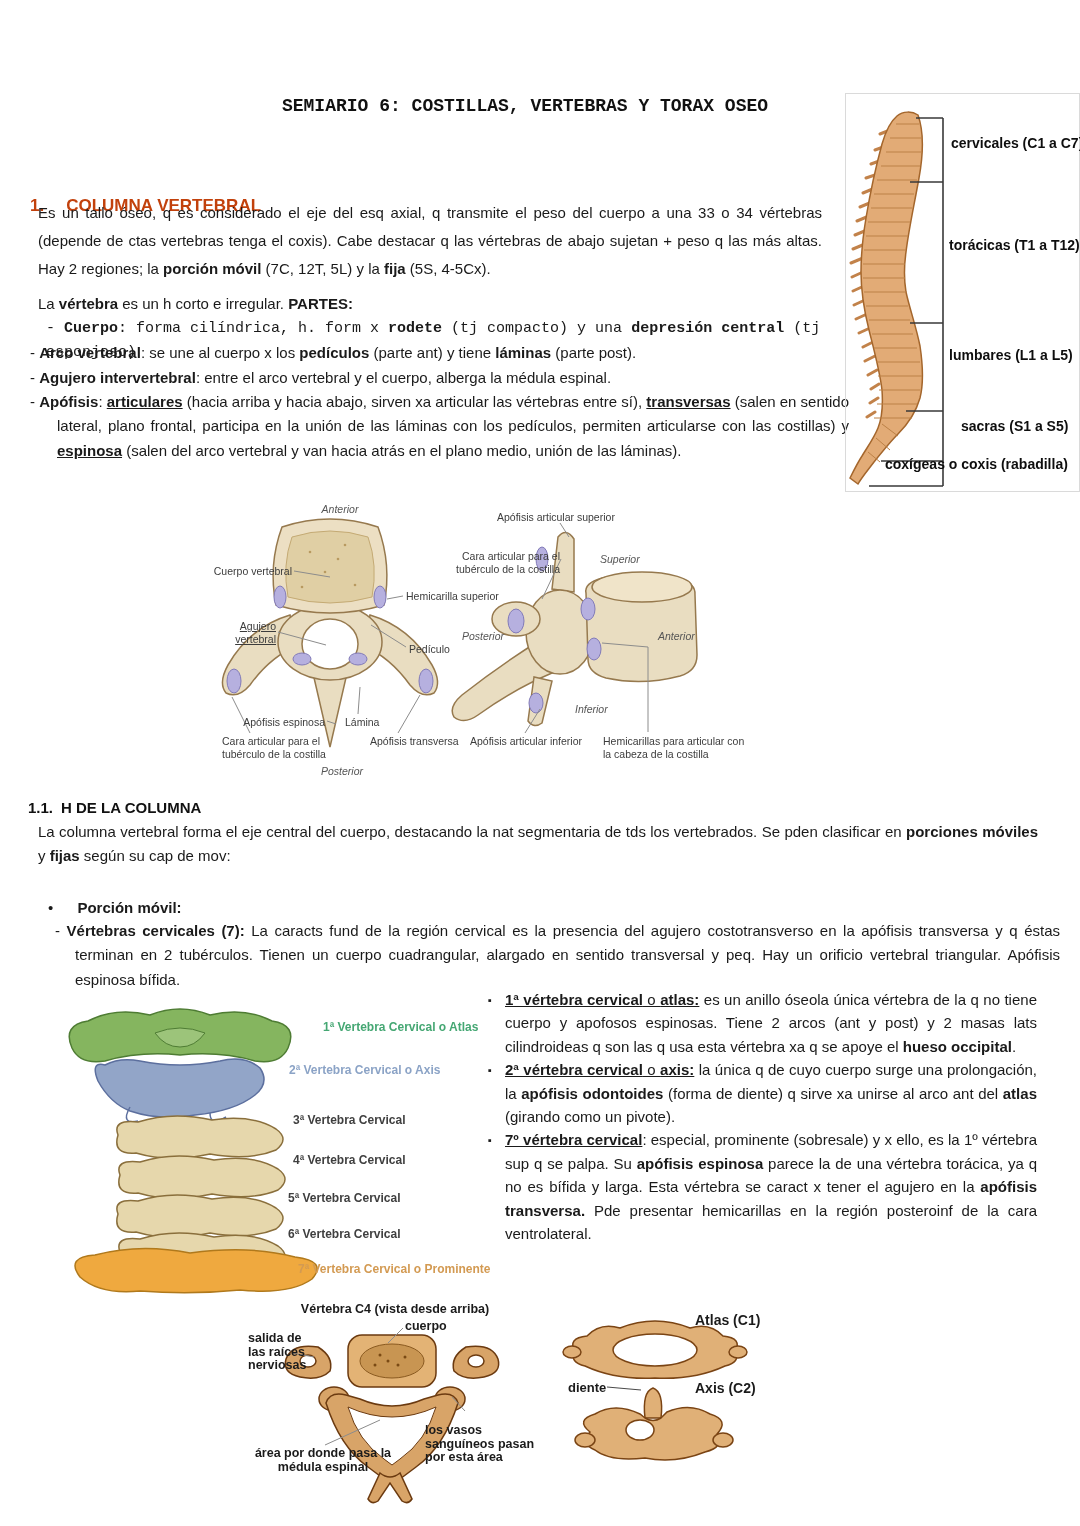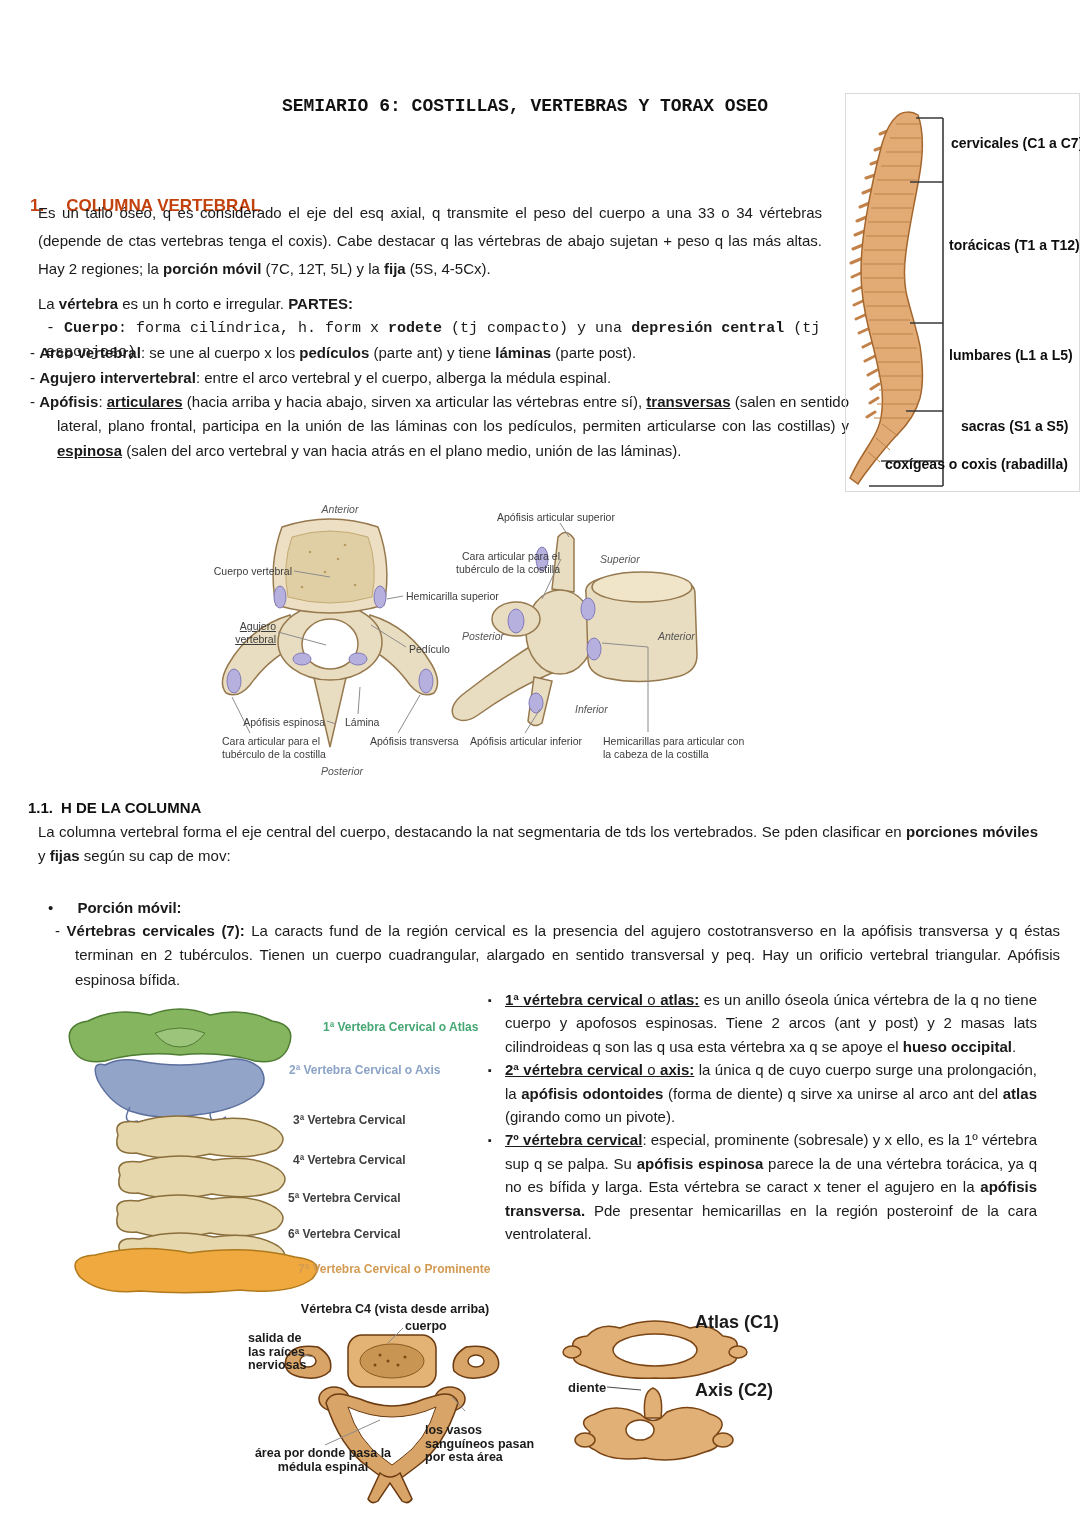--- a/index.html
+++ b/index.html
@@ -18,21 +18,21 @@
   .single{text-align:left;}
   .hang{padding-left:27px;text-indent:-27px;}
   .hang2{padding-left:20px;text-indent:-20px;}
   .rc-item{position:relative;padding-left:17px;text-align:justify;font-size:15px;line-height:23.4px;}
   .rc-item .mk{position:absolute;left:0;top:1px;font-size:11px;text-indent:0;}
   .fig-label{font-size:10.5px;color:#3c3c3c;line-height:12.5px;}
   .fig-label.it{font-style:italic;color:#555;}
   .spine-label{font-weight:700;font-size:14px;color:#0e0e0e;white-space:nowrap;}
   .stack-label{font-weight:700;font-size:12px;white-space:nowrap;}
   .c4-label{font-weight:700;font-size:12.5px;color:#1b1b1b;line-height:13.5px;}
-  .aa-label{font-weight:700;font-size:18px;color:#1b1b1b;white-space:nowrap;}
+  .aa-label{font-weight:700;font-size:14px;color:#1b1b1b;white-space:nowrap;}
   .spine-frame{border:1px solid #dadada;}
   svg{display:block;}
 </style>
 </head>
 <body>
 
 <div class="abs doc-title" style="left:105px;top:96px;width:840px;">SEMIARIO 6: COSTILLAS, VERTEBRAS Y TORAX OSEO</div>
 
 <div class="abs h1" style="left:30px;top:168px;">
   <span class="num">1.</span><span>COLUMNA VERTEBRAL</span>

